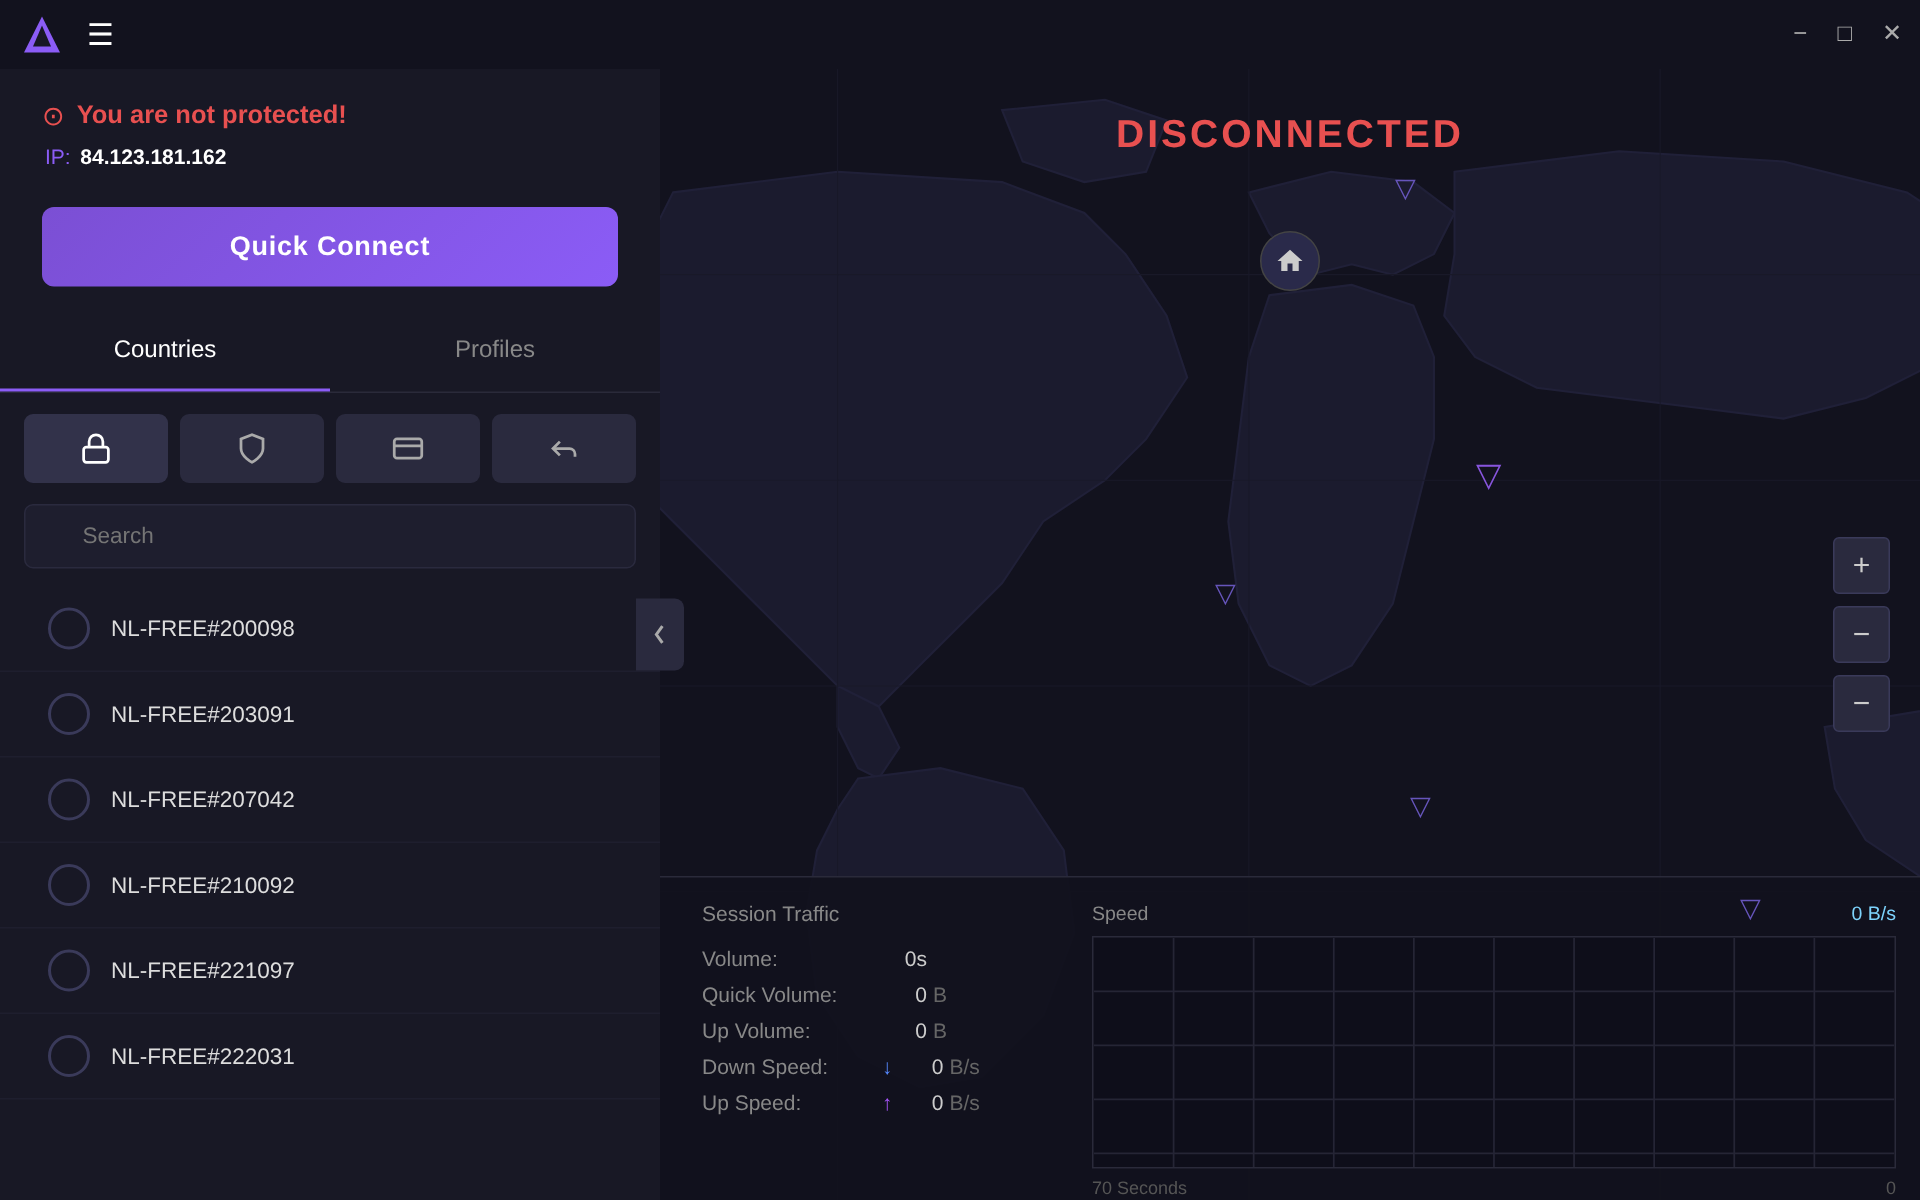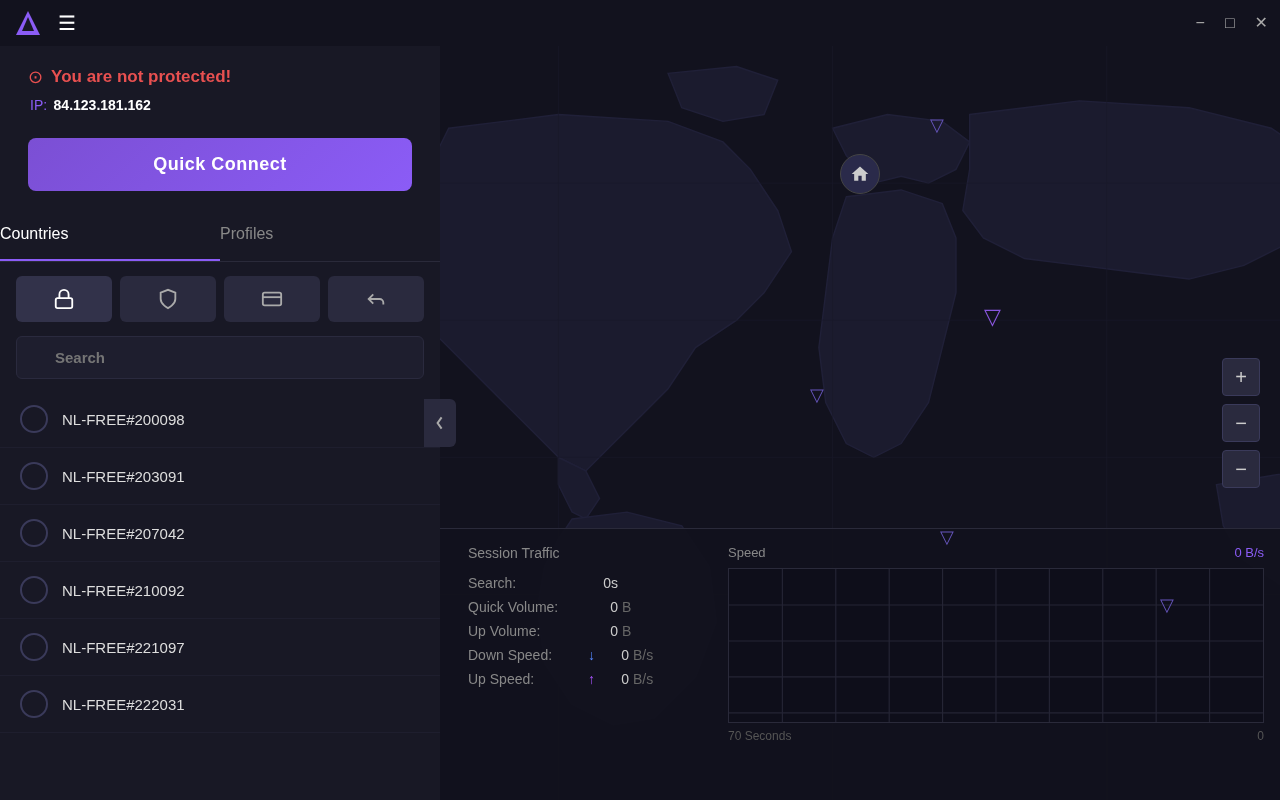--- a/index.html
+++ b/index.html
@@ -118,21 +118,21 @@
 
     
     .tabs-area {
       display: flex;
       border-bottom: 1px solid #2a2a3a;
       margin: 0 0 0 0;
     }
     .tab {
       flex: 1;
       padding: 16px 0;
-      text-align: left;
+      text-align: center;
       font-size: 16px;
       cursor: pointer;
       color: #888;
       border-bottom: 2px solid transparent;
       transition: color 0.2s;
     }
     .tab.active {
       color: #fff;
       border-bottom: 2px solid #8b5cf6;
     }
@@ -165,21 +165,20 @@
     .search-box {
       width: 100%;
       background: #1e1e2e;
       border: 1px solid #2a2a3e;
       border-radius: 6px;
       padding: 12px 14px 12px 38px;
       color: #ccc;
       font-size: 15px;
       outline: none;
       position: relative;
-      font-weight: bold;
     }
     .search-wrapper {
       position: relative;
     }
     .search-icon-inner {
       position: absolute;
       left: 12px;
       top: 50%;
       transform: translateY(-50%);
       color: #666;
@@ -197,21 +196,21 @@
       width: 6px;
     }
     .server-list::-webkit-scrollbar-thumb {
       background: #444;
       border-radius: 3px;
     }
     .server-item {
       display: flex;
       align-items: center;
       gap: 14px;
-      padding: 14px 20px;
+      padding: 14px 32px;
       border-bottom: 1px solid #1e1e2e;
       cursor: pointer;
     }
     .server-circle {
       width: 28px;
       height: 28px;
       border-radius: 50%;
       border: 2px solid #3a3a5a;
       background: transparent;
       flex-shrink: 0;
@@ -325,21 +324,21 @@
       align-items: center;
       justify-content: center;
     }
 
     
     .bottom-panel {
       position: absolute;
       bottom: 0;
       left: 0;
       right: 0;
-      height: 272px;
+      height: 216px;
       background: rgba(18, 18, 30, 0.95);
       display: flex;
       border-top: 1px solid #2a2a3a;
     }
 
     .session-traffic {
       padding: 16px 28px;
       min-width: 280px;
     }
     .session-title {
@@ -380,21 +379,21 @@
       display: flex;
       justify-content: space-between;
       margin-bottom: 8px;
       gap: 20px;
     }
     .speed-label {
       color: #888;
       font-size: 13px;
     }
     .speed-value {
-      color: #8b5cf6;
+      color: #7dd3fc;
       font-size: 13px;
     }
     .graph-area {
       position: relative;
       flex: 1;
       height: 155px;
       background: #0e0e1a;
       border: 1px solid #2a2a3a;
       overflow: hidden;
     }
@@ -521,20 +520,21 @@
 
     <button class="collapse-btn">
       <svg width="10" height="16" viewBox="0 0 10 20" fill="none" stroke="#aaa" stroke-width="2.5">
         <polyline points="7,3 2,10 7,17"></polyline>
       </svg>
     </button>
   </div>
 
   <div class="right-panel">
 
+    <div class="disconnected-label">DISCONNECTED</div>
 
     <div class="map-container">
       <svg class="map-svg" viewBox="0 0 840 550" preserveAspectRatio="xMidYMid slice">
 
         <path d="M120,60 L200,50 L280,55 L320,70 L340,90 L360,120 L370,150 L350,180 L330,200 L300,220 L280,250 L260,270 L240,290 L220,310 L200,300 L180,280 L160,260 L140,240 L120,220 L100,200 L90,170 L80,140 L90,110 L110,80 Z" fill="#22223a" stroke="#2a2a4a" stroke-width="1"></path>
 
         <path d="M280,20 L330,15 L360,25 L350,50 L320,55 L290,45 Z" fill="#22223a" stroke="#2a2a4a" stroke-width="1"></path>
 
         <path d="M200,300 L220,310 L230,330 L220,345 L210,340 L200,320 Z" fill="#22223a" stroke="#2a2a4a" stroke-width="1"></path>
 
@@ -574,21 +574,21 @@
       <button class="zoom-btn">+</button>
       <button class="zoom-btn">−</button>
       <button class="zoom-btn">−</button>
     </div>
 
     <div class="bottom-panel">
 
       <div class="session-traffic">
         <div class="session-title">Session Traffic</div>
         <div class="stat-row">
-          <span class="stat-label">Search:</span>
+          <span class="stat-label">Volume:</span>
           <span class="stat-value">0s</span>
         </div>
         <div class="stat-row">
           <span class="stat-label">Quick Volume:</span>
           <span class="stat-value">0</span>
           <span class="stat-unit">B</span>
         </div>
         <div class="stat-row">
           <span class="stat-label">Up Volume:</span>
           <span class="stat-value">0</span>

